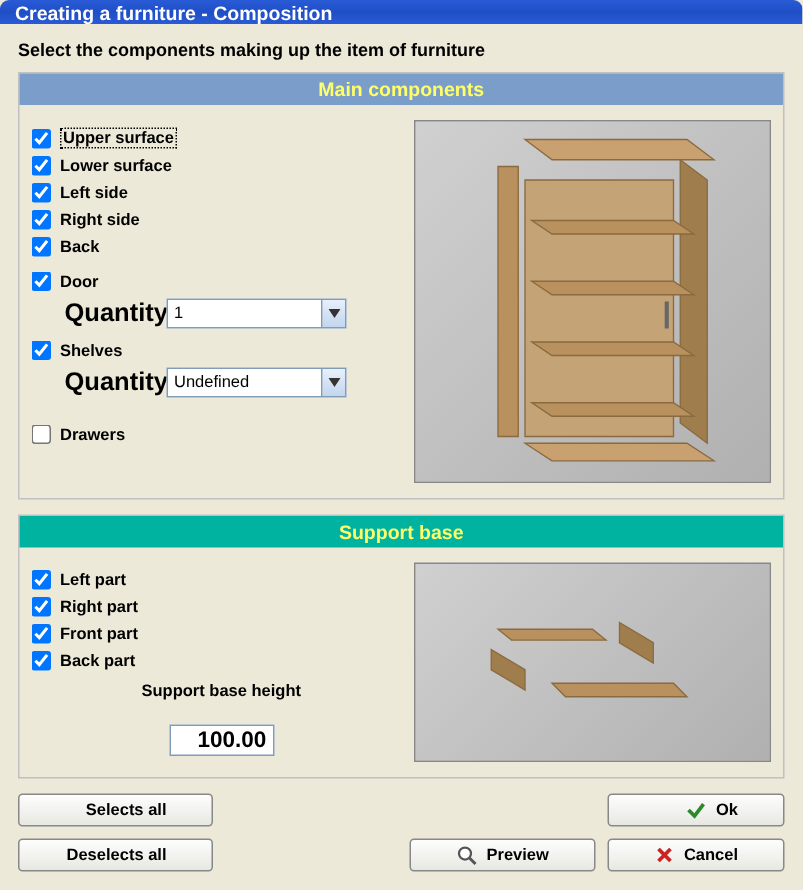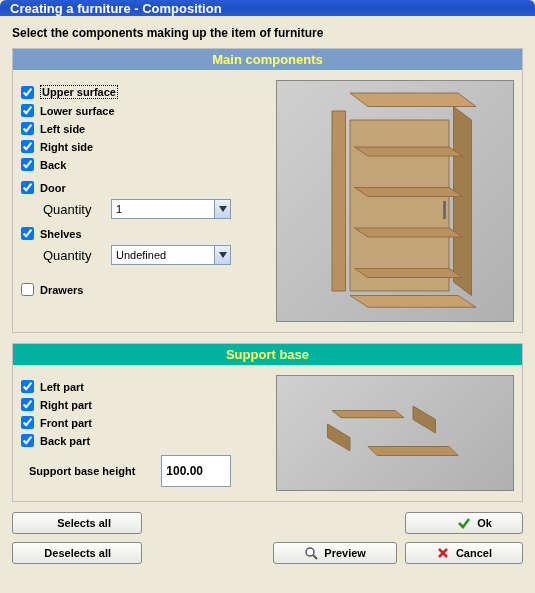--- a/index.html
+++ b/index.html
@@ -12,28 +12,28 @@
 .group-support .group-header { background: #00b3a0; }
 .group-main, .group-support { border: 1px solid #c0c0c0; border-style: groove; padding: 0; margin-bottom: 10px; }
 .group-body { display: flex; gap: 10px; padding: 4px 8px 10px 8px; }
 .left-col { flex: 0 0 245px; }
 .preview-box { flex: 1; background: linear-gradient(135deg, #d0d0d0 0%, #b0b0b0 100%); border: 1px solid #888; min-height: 100px; display:flex; align-items:center; justify-content:center; position:relative; }
 .check-row { display: flex; align-items: center; margin: 5px 0; gap: 6px; }
 .check-row input[type=checkbox] { width: 13px; height: 13px; }
 .check-row label { font-weight: bold; font-size: 11px; }
 .focused-label { border: 1px dotted #000; padding: 0 1px; }
 .sub-row { display: flex; align-items: center; margin: 2px 0 8px 22px; gap: 8px; }
-.sub-row label { font-weight: normal; font-size: 13px; width: 60px; }
+.sub-row label { font-weight: bold; font-size: 17px; width: 60px; }
 .combo { display: inline-flex; align-items: center; border: 1px solid #7f9db9; background: #fff; height: 20px; width: 120px; }
 .combo span { flex: 1; padding: 0 4px; font-size: 11px; }
 .combo .drop { width: 16px; height: 18px; background: linear-gradient(#e8f0fb,#c3d5ee); border-left:1px solid #7f9db9; display:flex; align-items:center; justify-content:center; }
 .drop svg { width:8px; height:6px; }
-.height-row { display:flex; align-items:center; gap:26px; margin: 8px 0 4px 8px; }
+.height-row { display:flex; align-items:center; gap:16px; margin: 8px 0 4px 8px; flex-direction: column; }
 .height-row label { font-weight:bold; font-size:11px; }
-.height-row input { width: 70px; height: 32px; border:1px solid #7f9db9; font-size:12px; font-weight:bold; padding: 2px 4px; }
+.height-row input { width: 70px; height: 21px; border:1px solid #7f9db9; font-size:15px; font-weight:bold; padding: 2px 4px; text-align: right; }
 .bottom-area { display:flex; margin-top: 4px; }
 .left-btns { display:flex; flex-direction:column; gap:8px; }
 .right-btns { margin-left:auto; display:grid; grid-template-columns: auto auto; gap:8px; align-items:end; }
 .btn { background: linear-gradient(#fdfdfd,#e8e8e2); border:1px solid #888; border-radius:3px; padding: 6px 30px; font-size:11px; font-weight:bold; display:inline-flex; align-items:center; justify-content:flex-end; gap:6px; cursor:pointer; min-width: 95px; height:22px; }
 .icon { display:inline-flex; }
 .cabinet { width:180px; height:240px; position:relative; }
 .support-preview { width:180px; height:100px; position:relative; }
 </style>
 </head>
 <body>

